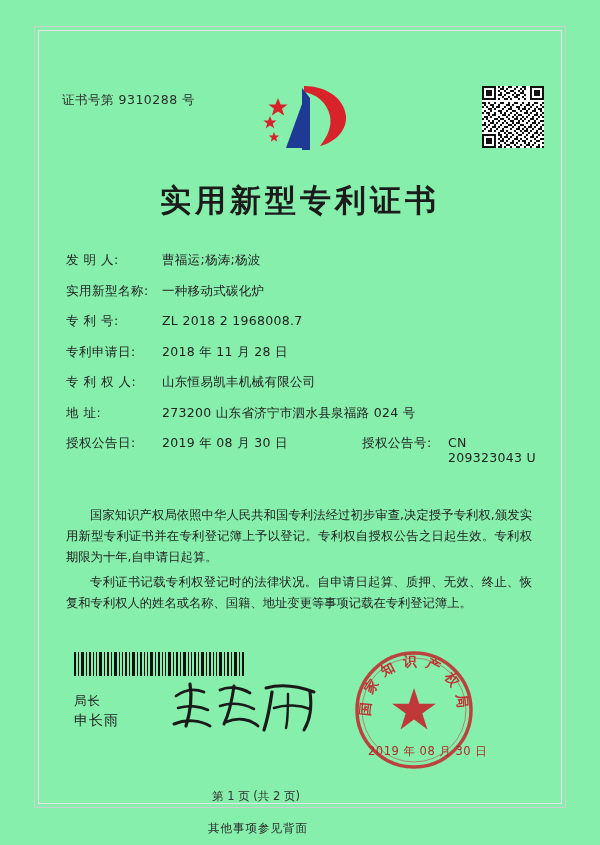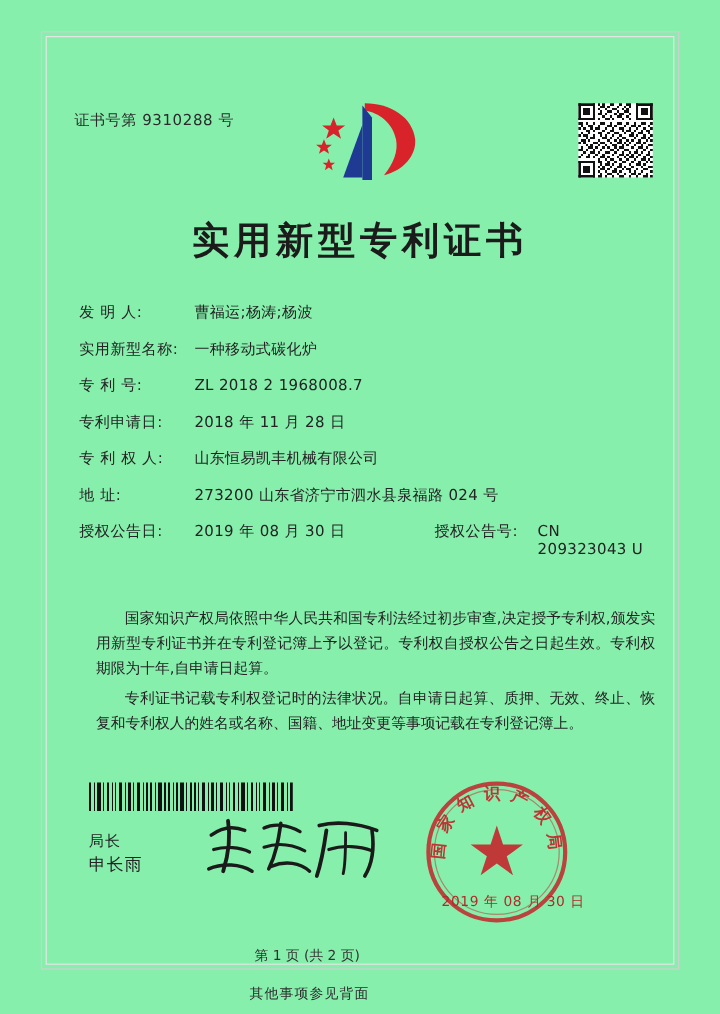--- a/index.html
+++ b/index.html
@@ -108,21 +108,21 @@
     letter-spacing: 0.5px;
   }
   .field-value2 {
     flex: 1 1 auto;
     letter-spacing: 0.3px;
   }
 
   
   .paragraphs {
     position: absolute;
-    left: 80px; top: 505px;
+    left: 66px; top: 505px;
     width: 466px;
     font-size: 12.3px;
     line-height: 21px;
     color: #232323;
     text-align: justify;
   }
   .paragraphs p {
     margin: 0 0 4px 0;
     text-indent: 24px;
   }

